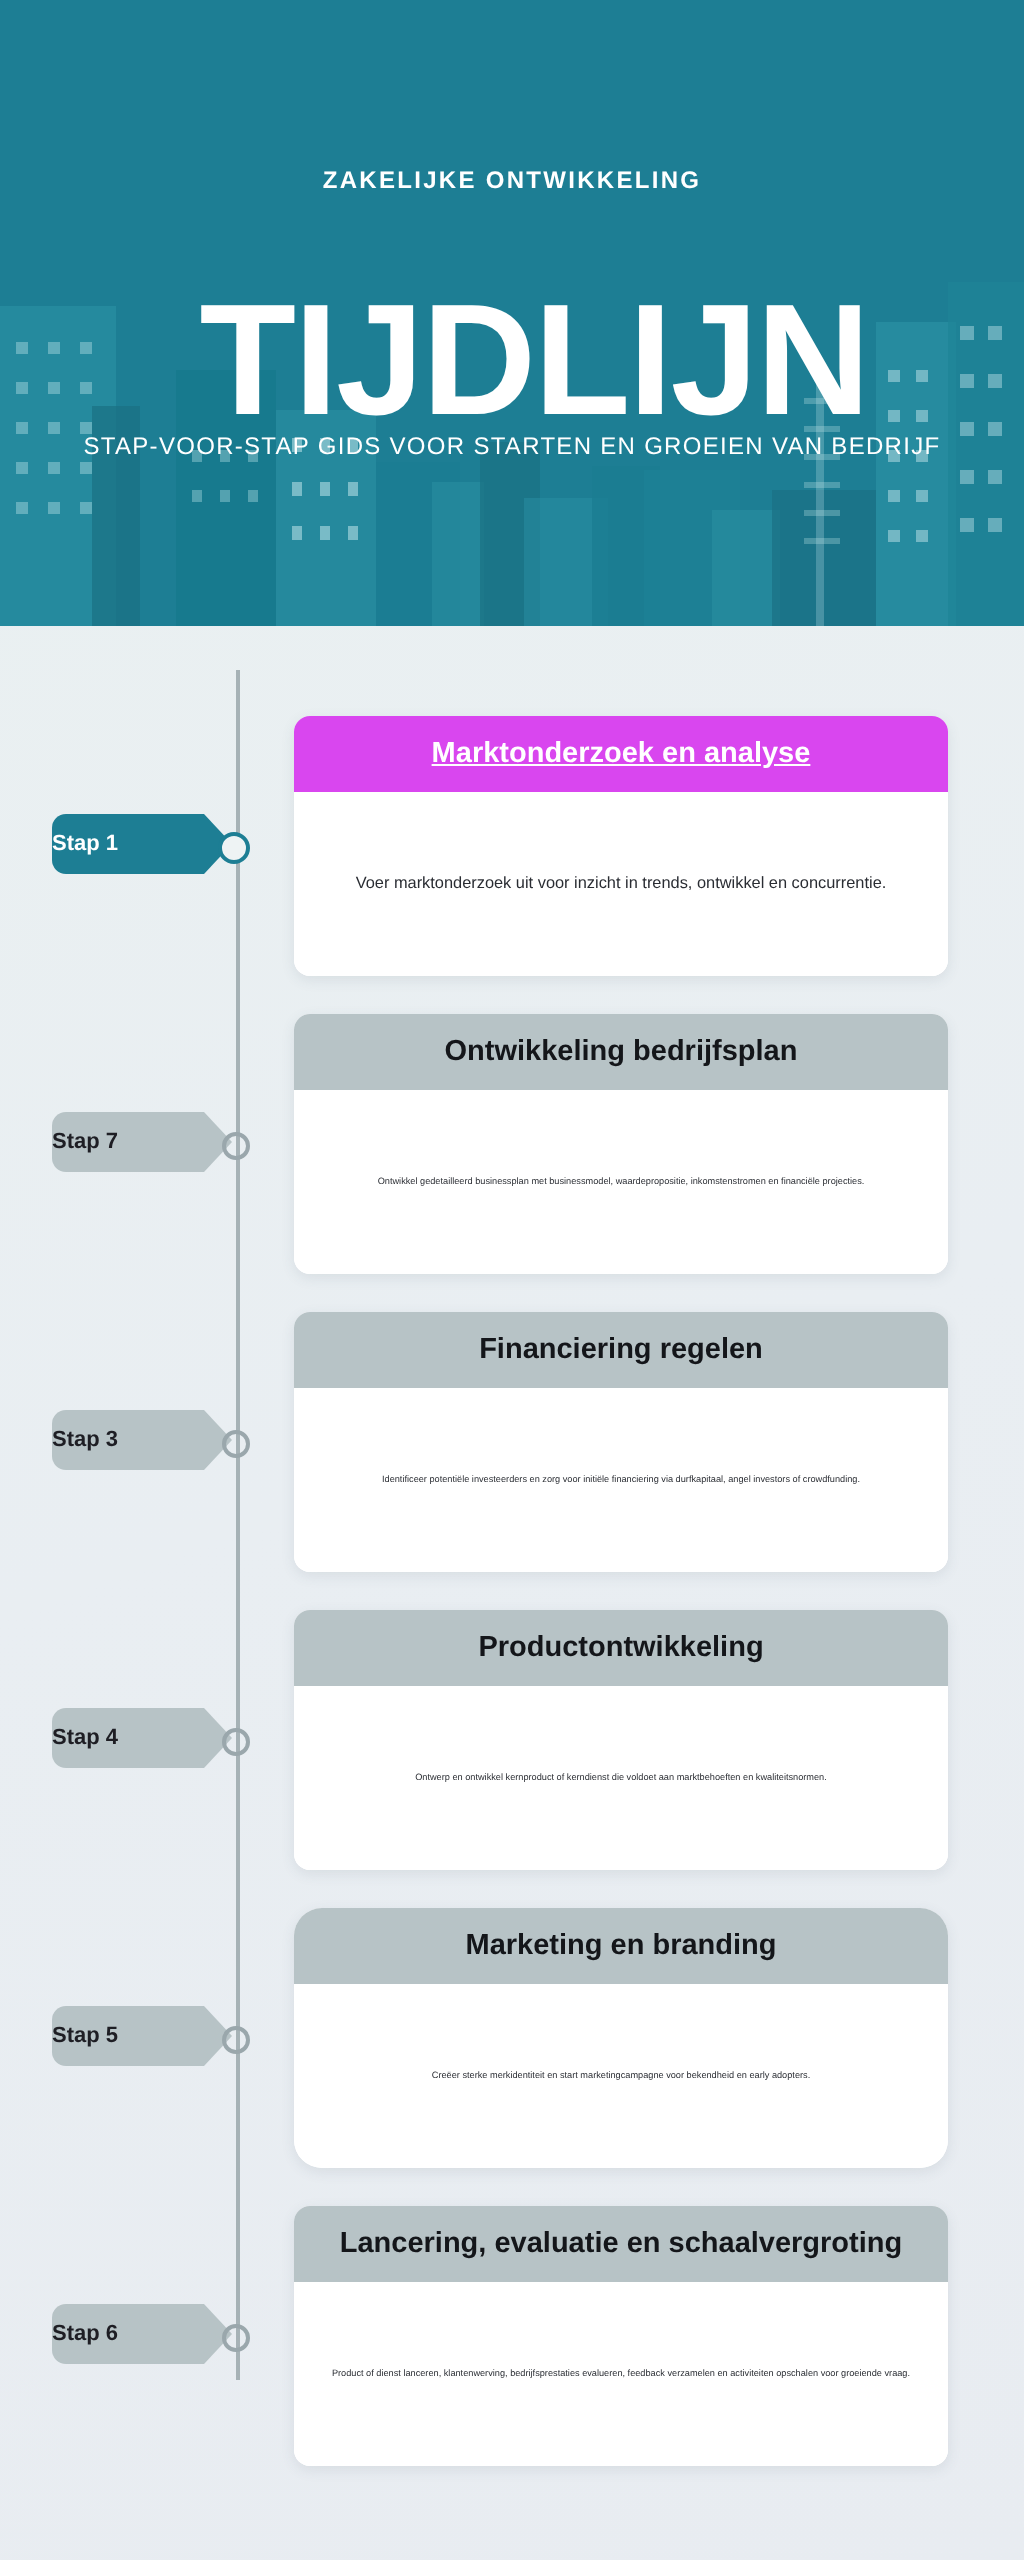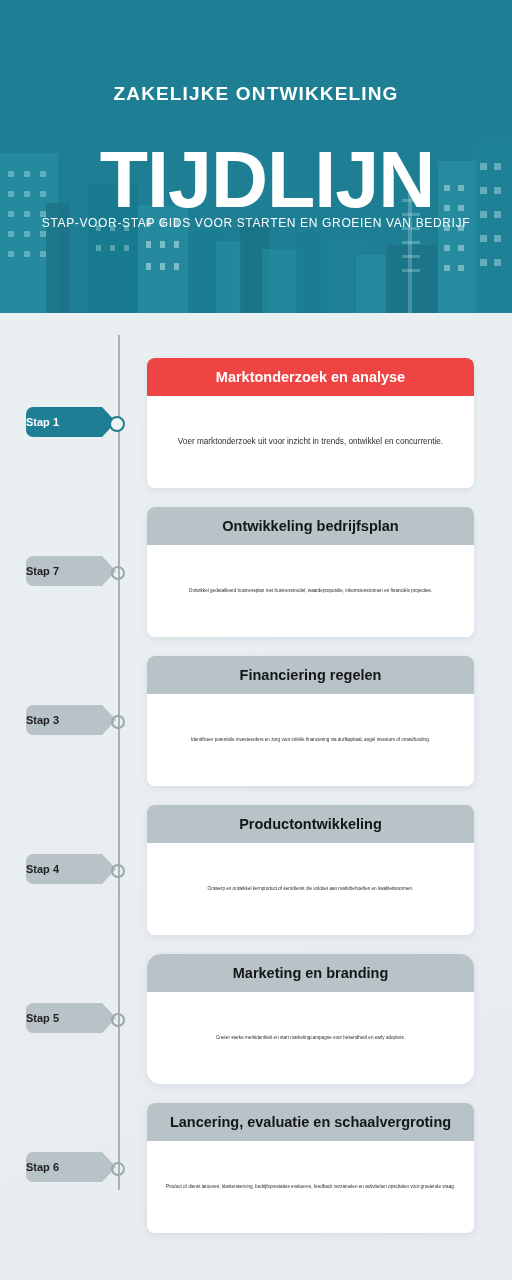--- a/index.html
+++ b/index.html
@@ -36,21 +36,21 @@
     width: 100%;
     height: 100%;
   }
   .eyebrow {
     position: absolute;
     top: 83px;
     left: 0;
     width: 100%;
     text-align: center;
     color: #ffffff;
-    font-size: 19px;
+    font-size: 12px;
     font-weight: bold;
     letter-spacing: 1.15px;
   }
   .big-title {
     position: absolute;
     top: 137px;
     left: 0;
     width: 100%;
     text-align: center;
     color: #ffffff;
@@ -161,22 +161,23 @@
     justify-content: center;
     text-align: center;
     background: #b7c3c6;
     color: #14161a;
     font-size: 14.5px;
     font-weight: bold;
     padding: 0 10px;
     box-sizing: border-box;
   }
   .card-title.active {
-    background: #ef4444;
-    color: #ffffff;
+    background: #d946ef;
+    color: #ffffff;
+    text-decoration: underline;
   }
   .card-body {
     height: 92px;
     display: flex;
     align-items: center;
     justify-content: center;
     padding: 6px 16px;
     box-sizing: border-box;
     background: #ffffff;
   }

